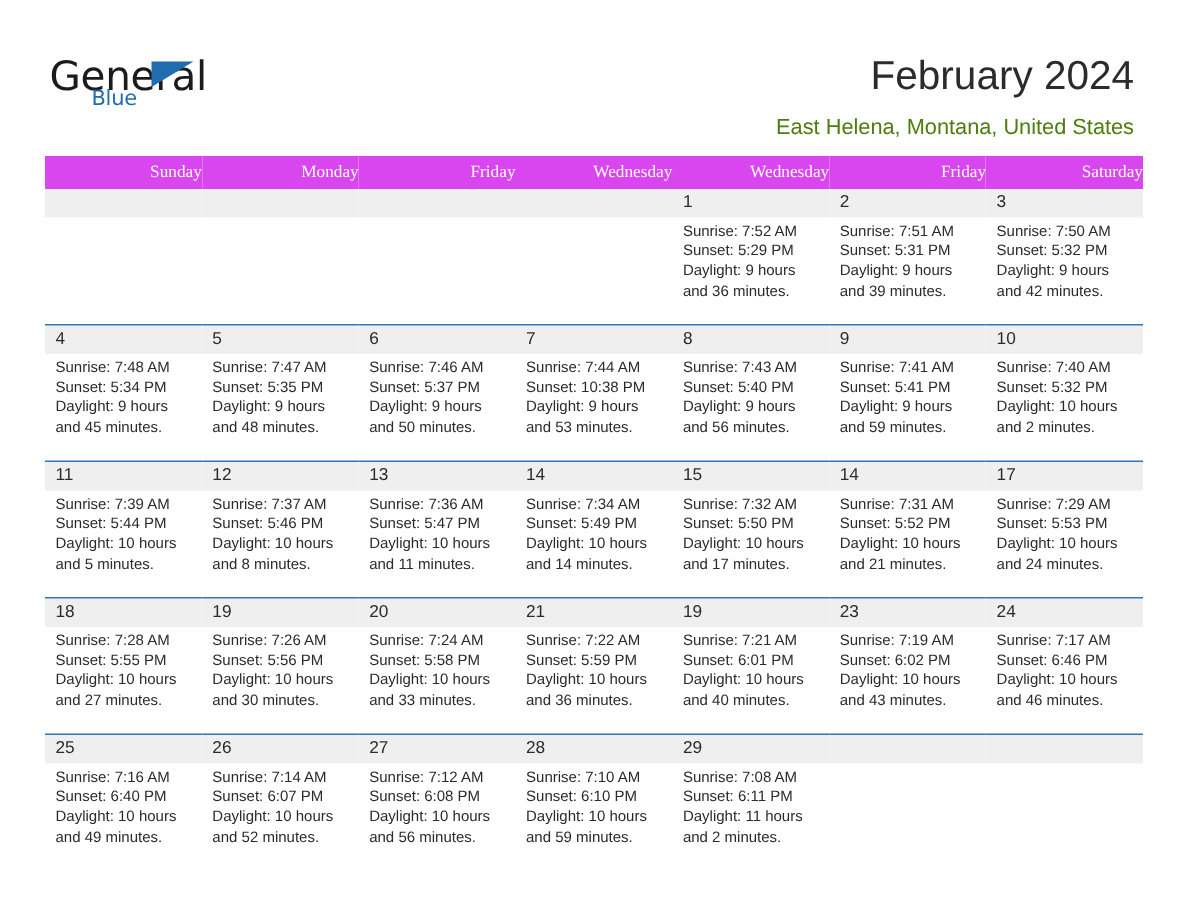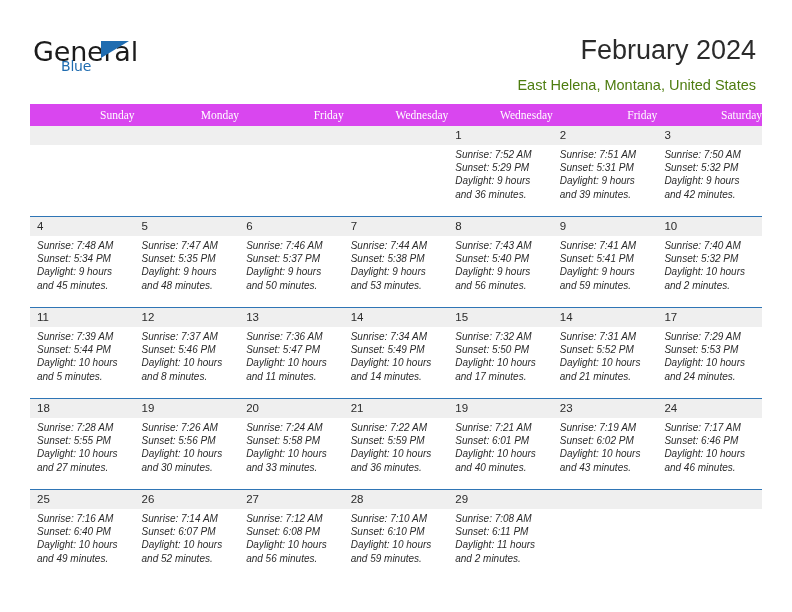--- a/index.html
+++ b/index.html
@@ -131,21 +131,20 @@
     line-height: 12px;
   }
   .daynum.empty {
     color: transparent;
   }
   .cell-body {
     padding: 3px 6px 0 7px;
     font-size: 10px;
     line-height: 13.2px;
     color: #2b2b2b;
-    font-style: italic;
   }
   .cell-body div { white-space: nowrap; }
   .cell.blank .cell-body { visibility: hidden; }
 </style>
 </head>
 <body>
 
 <div class="page">
 
   <div class="top">
@@ -273,21 +272,21 @@
                 <div>Sunrise: 7:46 AM</div>
                 <div>Sunset: 5:37 PM</div>
                 <div>Daylight: 9 hours</div>
                 <div>and 50 minutes.</div>
               </div>
             </td>
             <td class="cell">
               <div class="daynum">7</div>
               <div class="cell-body">
                 <div>Sunrise: 7:44 AM</div>
-                <div>Sunset: 5:38 PM</div>
+                <div>Sunset: 10:38 PM</div>
                 <div>Daylight: 9 hours</div>
                 <div>and 53 minutes.</div>
               </div>
             </td>
             <td class="cell">
               <div class="daynum">8</div>
               <div class="cell-body">
                 <div>Sunrise: 7:43 AM</div>
                 <div>Sunset: 5:40 PM</div>
                 <div>Daylight: 9 hours</div>

